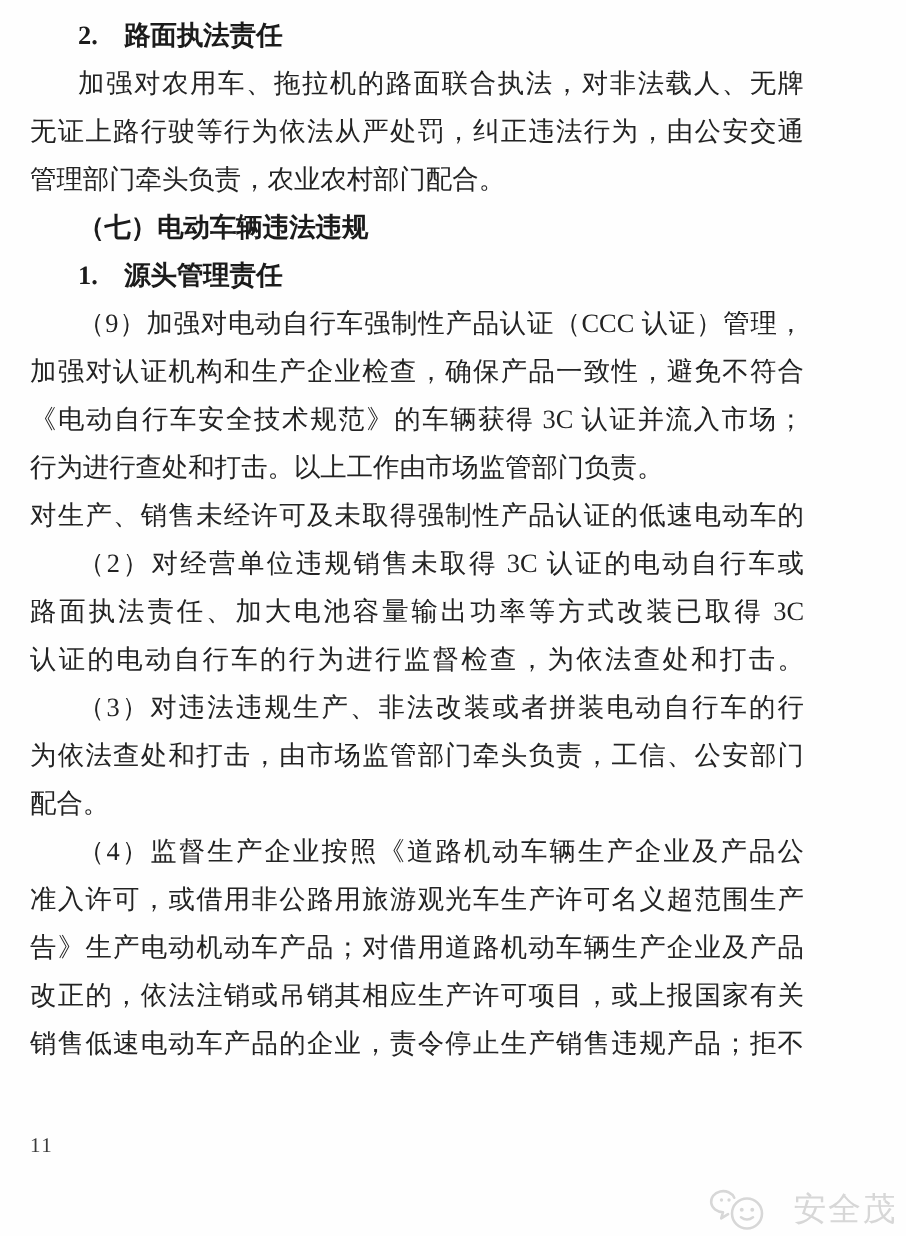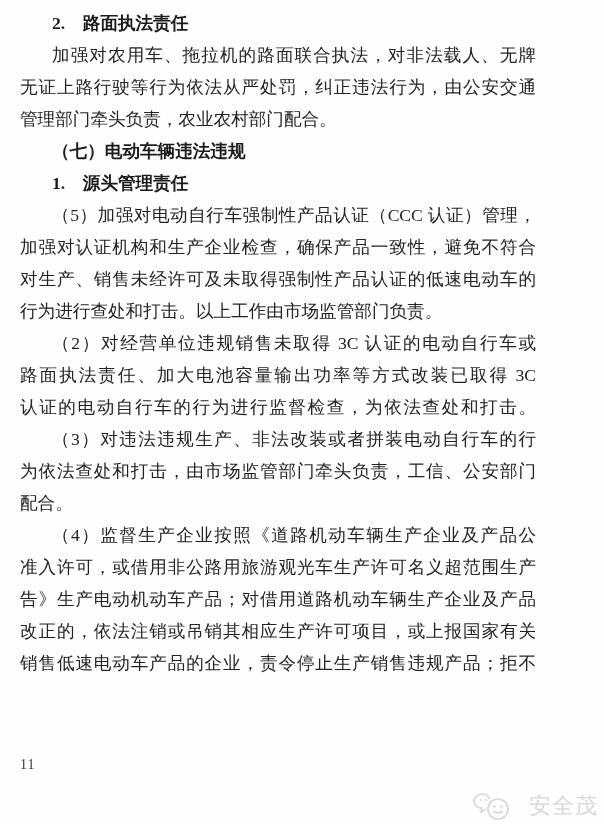--- a/index.html
+++ b/index.html
@@ -80,24 +80,25 @@
 
 <div class="page">
 
   <div class="textblock">
     <div class="line h ind">2.　路面执法责任</div>
     <div class="line ind j">加强对农用车、拖拉机的路面联合执法，对非法载人、无牌</div>
     <div class="line j">无证上路行驶等行为依法从严处罚，纠正违法行为，由公安交通</div>
     <div class="line">管理部门牵头负责，农业农村部门配合。</div>
     <div class="line h ind">（七）电动车辆违法违规</div>
     <div class="line h ind">1.　源头管理责任</div>
-    <div class="line ind j">（5）加强对电动自行车强制性产品认证（CCC 认证）管理，</div>
+    <div class="line ind j">（9）加强对电动自行车强制性产品认证（CCC 认证）管理，</div>
     <div class="line j">加强对认证机构和生产企业检查，确保产品一致性，避免不符合</div>
+    <div class="line j">《电动自行车安全技术规范》的车辆获得 3C 认证并流入市场；</div>
+    <div class="line">行为进行查处和打击。以上工作由市场监管部门负责。</div>
     <div class="line j">对生产、销售未经许可及未取得强制性产品认证的低速电动车的</div>
-    <div class="line">行为进行查处和打击。以上工作由市场监管部门负责。</div>
     <div class="line ind j">（2）对经营单位违规销售未取得 3C 认证的电动自行车或</div>
     <div class="line j">路面执法责任、加大电池容量输出功率等方式改装已取得 3C</div>
     <div class="line j">认证的电动自行车的行为进行监督检查，为依法查处和打击。</div>
     <div class="line ind j">（3）对违法违规生产、非法改装或者拼装电动自行车的行</div>
     <div class="line j">为依法查处和打击，由市场监管部门牵头负责，工信、公安部门</div>
     <div class="line">配合。</div>
     <div class="line ind j">（4）监督生产企业按照《道路机动车辆生产企业及产品公</div>
     <div class="line j">准入许可，或借用非公路用旅游观光车生产许可名义超范围生产</div>
     <div class="line j">告》生产电动机动车产品；对借用道路机动车辆生产企业及产品</div>
     <div class="line j">改正的，依法注销或吊销其相应生产许可项目，或上报国家有关</div>

